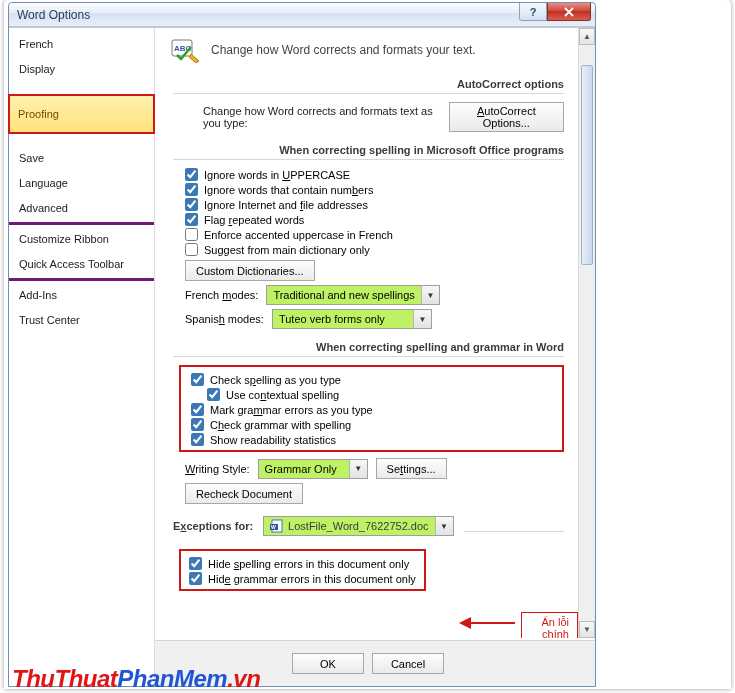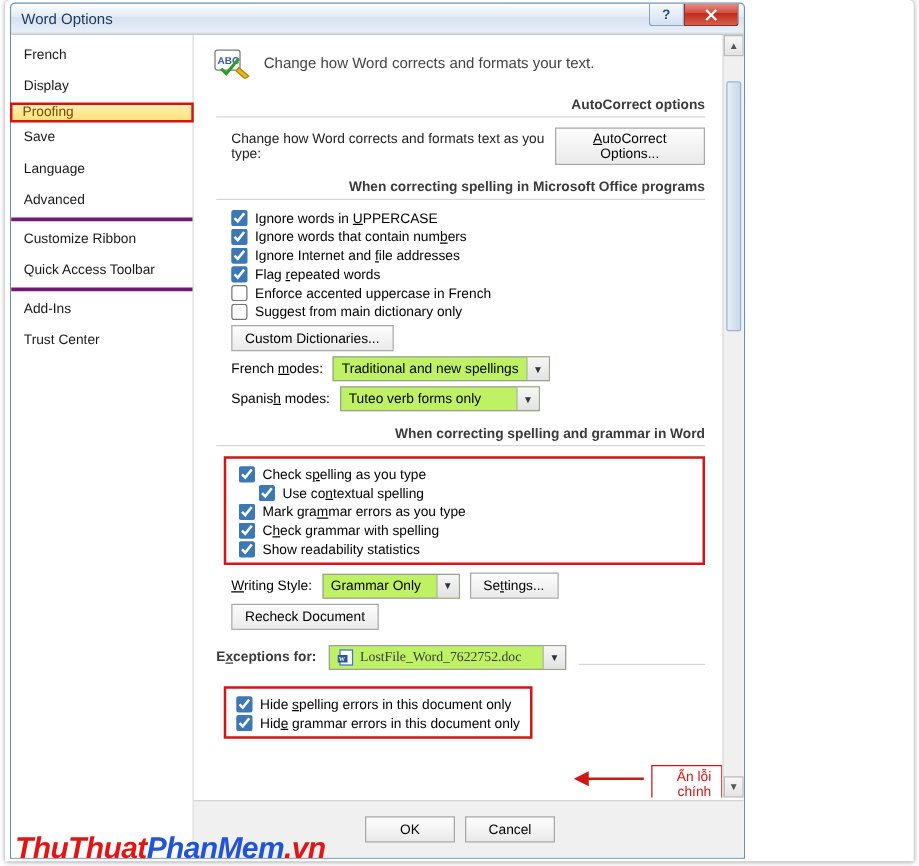--- a/index.html
+++ b/index.html
@@ -78,22 +78,22 @@
     padding: 6px 10px;
     color: #1a1a1a;
     cursor: pointer;
     border-bottom: 1px solid transparent;
   }
   .sidebar .navitem.sep-after { border-bottom: 3px solid #701a75; margin-bottom: 2px; padding-bottom: 8px; }
   .sidebar .navitem.selected {
     background: linear-gradient(#fff0b0, #ffe27a);
     border: 2px solid #d11616;
     color: #7a4a00;
-    padding: 0 8px;
-    margin: 0 -1px;
+    padding: 12px 8px;
+    margin: 12px -1px;
   }
 
   .mainpane {
     flex: 1;
     position: relative;
     overflow: hidden;
   }
   .scrollbar {
     position: absolute;
     right: 0; top: 0; bottom: 48px;
@@ -154,21 +154,21 @@
   }
   .combo .cval { padding: 2px 6px; min-width: 140px; display:flex;align-items:center; }
   .combo .carrow {
     width: 18px;
     border-left: 1px solid #b4b4b4;
     background: linear-gradient(#f7f7f7,#e2e2e2);
     display:flex;align-items:center;justify-content:center;
     font-size: 8px; color:#333;
   }
   .combo.small .cval { min-width: 90px; }
-  .combo.file .cval { min-width: 170px; font-size:11px;font-family:Liberation Serif, serif; }
+  .combo.file .cval { min-width: 170px; font-size:11px; }
   .docicon { width:14px; height:14px; margin-right:4px; display:inline-block; }
 
   .red-box {
     border: 2px solid #d11616;
     padding: 4px 6px 2px 6px;
     margin: 2px 0 6px 10px;
   }
 
   .buttonbar {
     position: absolute;
@@ -252,21 +252,21 @@
               <text x="3" y="14" font-size="8" fill="#3a5aa5" font-weight="bold">ABC</text>
               <path d="M6 18 L10 22 L20 10" stroke="#2a9d2a" stroke-width="2.5" fill="none"></path>
               <path d="M20 17 L28 24 L25 26 L18 20 Z" fill="#e7b22e" stroke="#b58200"></path>
             </svg>
           </span>
           <span class="txt">Change how Word corrects and formats your text.</span>
         </div>
 
         <div class="section-title">AutoCorrect options</div>
         <div class="formrow">
-          <span class="plain" style="margin-left:0">Change how Word corrects and formats text as you type:</span>
+          <span class="plain" style="margin-left:18px">Change how Word corrects and formats text as you type:</span>
           <button class="btn"><span><u>A</u>utoCorrect Options...</span></button>
         </div>
 
         <div class="section-title">When correcting spelling in Microsoft Office programs</div>
         <div class="chk">
             <input type="checkbox" checked="" style="">
             <label>Ignore words in <u>U</u>PPERCASE</label>
           </div>
         <div class="chk">
             <input type="checkbox" checked="" style="">

